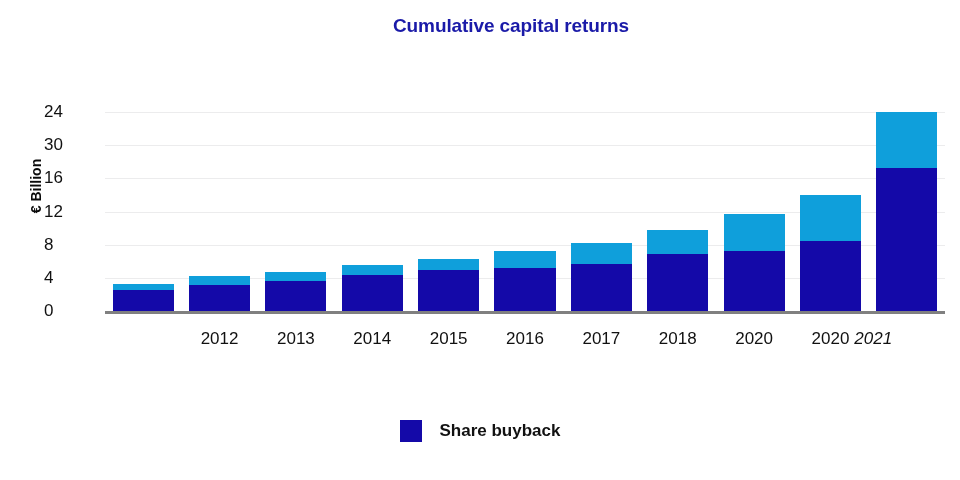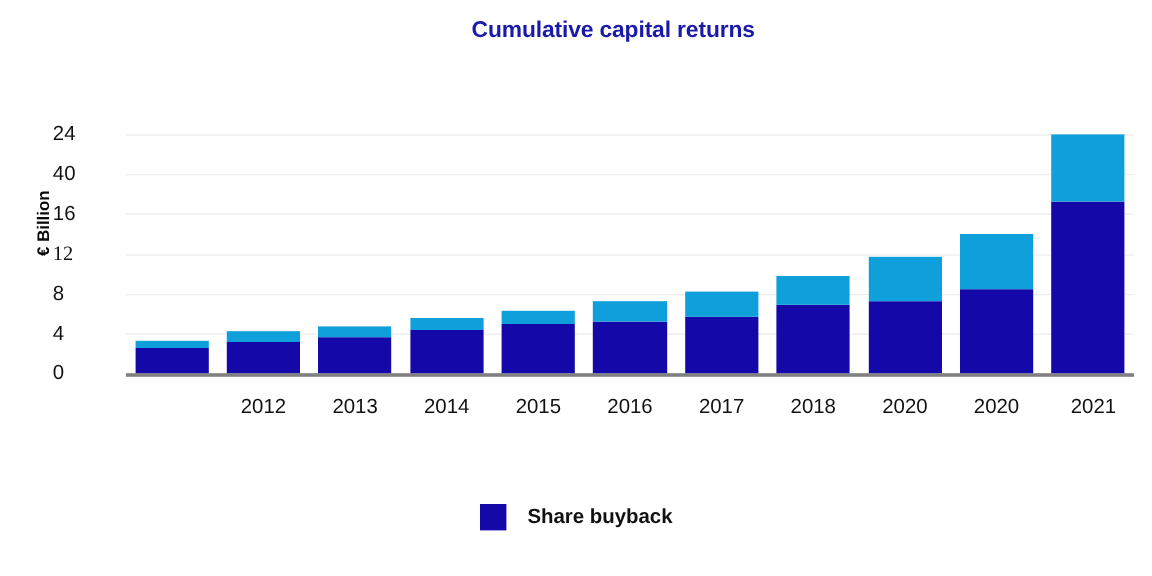--- a/index.html
+++ b/index.html
@@ -171,23 +171,23 @@
   </div>
 
   <div class="plot-wrap">
 
     <div class="y-axis-title">€ Billion</div>
 
     <div class="y-labels" id="y-labels">
         <div class="y-tick-label" style="top: 302px;">0</div>
         <div class="y-tick-label" style="top: 268.833px;">4</div>
         <div class="y-tick-label" style="top: 235.667px;">8</div>
-        <div class="y-tick-label" style="top: 202.5px; font-family: Liberation Serif, serif;">12</div>
+        <div class="y-tick-label" style="top: 202.5px;">12</div>
         <div class="y-tick-label" style="top: 169.333px;">16</div>
-        <div class="y-tick-label" style="top: 136.167px;">40</div>
+        <div class="y-tick-label" style="top: 136.167px;">30</div>
         <div class="y-tick-label" style="top: 103px;">24</div>
       </div>
 
     <div class="gridlines" id="gridlines">
         <div class="gridline" style="top: 277.833px;"></div>
         <div class="gridline" style="top: 244.667px;"></div>
         <div class="gridline" style="top: 211.5px;"></div>
         <div class="gridline" style="top: 178.333px;"></div>
         <div class="gridline" style="top: 145.167px;"></div>
         <div class="gridline" style="top: 112px;"></div>
@@ -263,21 +263,21 @@
         </div>
         <div class="x-tick-label" style="left: 534.545px; width: 76.3636px; top: 6px;">
           <div>2018</div>
         </div>
         <div class="x-tick-label" style="left: 610.909px; width: 76.3636px; top: 6px;">
           <div>2020</div>
         </div>
         <div class="x-tick-label" style="left: 687.273px; width: 76.3636px; top: 6px;">
           <div>2020</div>
         </div>
-        <div class="x-tick-label" style="left: 768px; width: 76.3636px; top: 6px;">
+        <div class="x-tick-label" style="left: 730px; width: 76.3636px; top: 6px; font-style: italic;">
           <div>2021</div>
         </div>
       </div>
 
   </div>
 
   <div class="legend" id="legend">
       <div class="legend-item">
         <span class="legend-swatch" style="background: rgb(20, 9, 168);"></span>
         <span class="legend-label">Share buyback</span>

